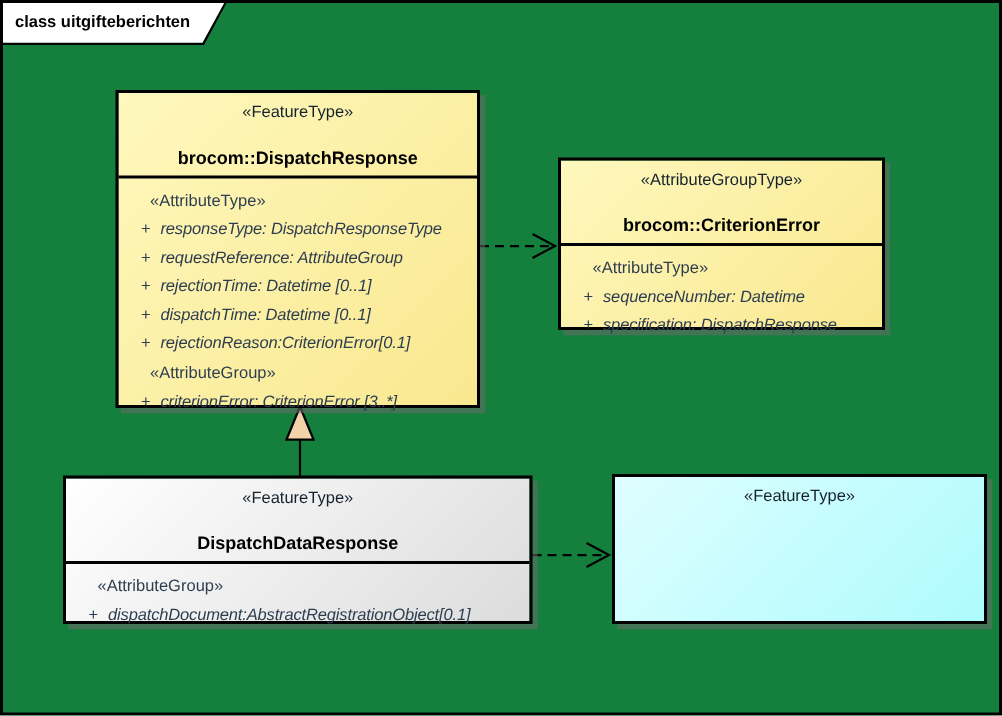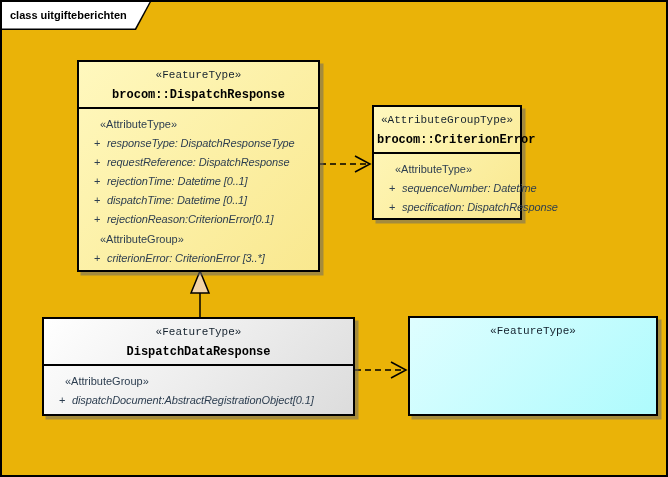--- a/index.html
+++ b/index.html
@@ -1,18 +1,18 @@
 <!DOCTYPE html>
 <html><head>
 <meta charset="utf-8">
 <style>
   html,body { margin:0; padding:0; background:#fff; }
   #stage {
     position:relative; width:668px; height:477px; box-sizing:border-box;
-    border:2px solid #000; background:#eab308; overflow:hidden;
+    border:2px solid #000; background:#15803d; overflow:hidden;
     font-family:"Liberation Sans", sans-serif;
   }
   
   .tab-outer {
     position:absolute; left:0; top:0; width:149px; height:28px; background:#000;
     clip-path:polygon(0 0, 100% 0, calc(100% - 15px) 100%, 0 100%);
   }
   .tab-inner {
     position:absolute; left:0; top:0; width:147.5px; height:26.5px; background:#fff;
     clip-path:polygon(0 0, 100% 0, calc(100% - 14.5px) 100%, 0 100%);
@@ -20,24 +20,24 @@
     font-size:11px; font-weight:bold; color:#000;
   }
   
   .uml-class {
     position:absolute; box-sizing:border-box; border:2px solid #000;
     box-shadow:3.5px 3.5px 0 0 rgba(105,105,105,0.55);
   }
   .fill-yellow { background:linear-gradient(135deg,#FFF8BE 0%,#F9E88F 100%); }
   .fill-grey   { background:linear-gradient(135deg,#FFFFFF 0%,#DCDCDC 100%); }
   .fill-cyan   { background:linear-gradient(135deg,#DFFEFF 0%,#AEFBFD 100%); }
-  .cls-header { text-align:center; padding:6px 3px 4px 3px;font-family:Liberation Mono, monospace; }
+  .cls-header { text-align:center; padding:6px 3px 4px 3px; }
   .cls-header.with-divider { border-bottom:2px solid #000; }
   .stereo  { font-size:11px; color:#15222e; line-height:15px; }
-  .cls-name { font-size:12px; font-weight:bold; color:#000; line-height:16px; margin-top:4px; }
+  .cls-name { font-size:12px; font-weight:bold; color:#000; line-height:16px; margin-top:14px; }
   .cls-name.abstract { font-style:italic; }
   .cls-body { padding:6px 2px 2px 12px; font-size:11px; color:#2D3E50; }
   .sec-heading { height:19px; line-height:19px; padding-left:9px; white-space:nowrap; }
   .attr-row { display:flex; height:19px; line-height:19px; }
   .attr-vis { width:13px; flex:0 0 13px; padding-left:3px; }
   .attr-text { white-space:nowrap; letter-spacing:-0.1px;font-style:italic; }
   
   #connector-layer { position:absolute; left:0; top:0; width:668px; height:477px; }
 </style>
 </head>
@@ -73,21 +73,21 @@
       <div class="cls-name">brocom::DispatchResponse</div>
     </div>
     <div class="cls-body">
       <div class="sec-heading">«AttributeType»</div>
       <div class="attr-row">
         <span class="attr-vis">+</span>
         <span class="attr-text">responseType: DispatchResponseType</span>
       </div>
       <div class="attr-row">
         <span class="attr-vis">+</span>
-        <span class="attr-text">requestReference: DispatchResponse</span>
+        <span class="attr-text">requestReference: AttributeGroup</span>
       </div>
       <div class="attr-row">
         <span class="attr-vis">+</span>
         <span class="attr-text">rejectionTime: Datetime [0..1]</span>
       </div>
       <div class="attr-row">
         <span class="attr-vis">+</span>
         <span class="attr-text">dispatchTime: Datetime [0..1]</span>
       </div>
       <div class="attr-row">
@@ -95,21 +95,21 @@
         <span class="attr-text">rejectionReason:CriterionError[0.1]</span>
       </div>
       <div class="sec-heading" style="margin-top:1px;">«AttributeGroup»</div>
       <div class="attr-row">
         <span class="attr-vis">+</span>
         <span class="attr-text">criterionError: CriterionError [3..*]</span>
       </div>
     </div>
   </div>
 
-  <div class="uml-class fill-yellow" style="left:370px;top:103px;width:150px;height:115px;">
+  <div class="uml-class fill-yellow" style="left:370px;top:103px;width:218px;height:115px;">
     <div class="cls-header with-divider">
       <div class="stereo">«AttributeGroupType»</div>
       <div class="cls-name">brocom::CriterionError</div>
     </div>
     <div class="cls-body">
       <div class="sec-heading">«AttributeType»</div>
       <div class="attr-row">
         <span class="attr-vis">+</span>
         <span class="attr-text">sequenceNumber: Datetime</span>
       </div>

